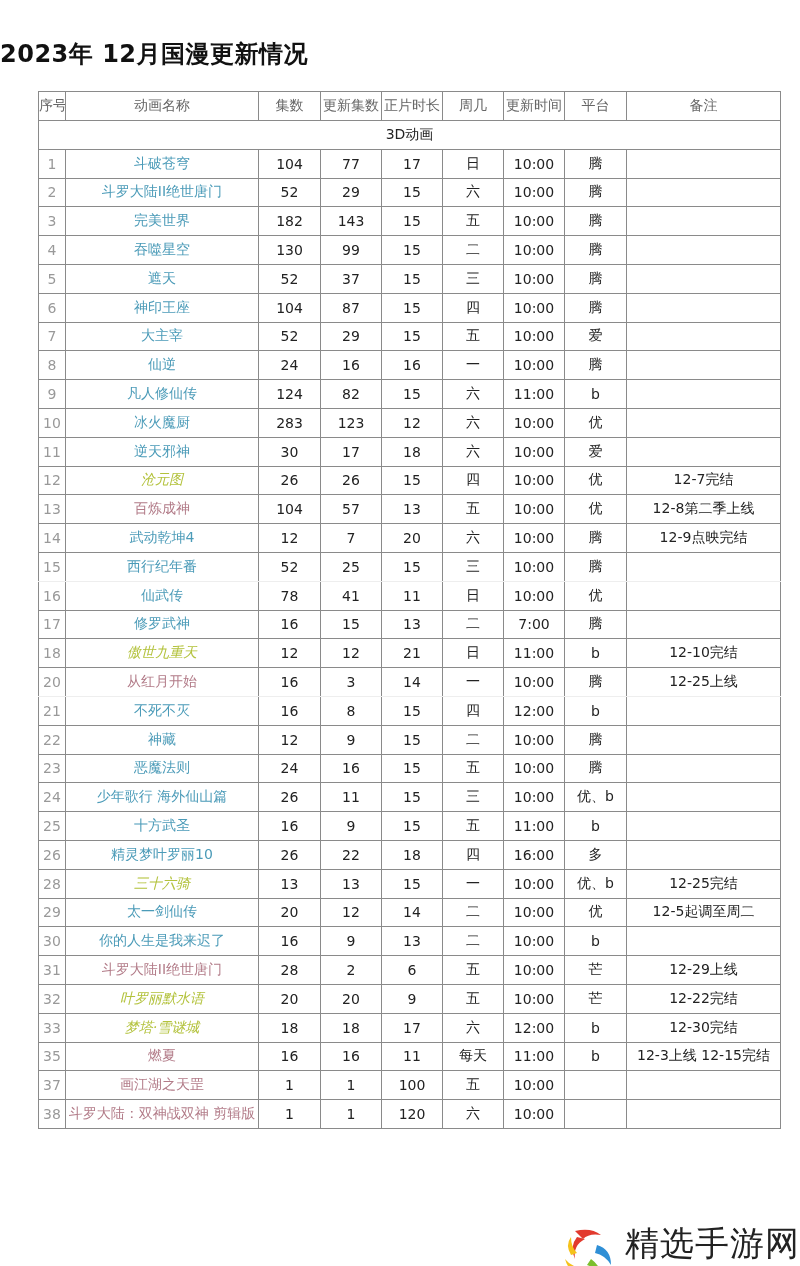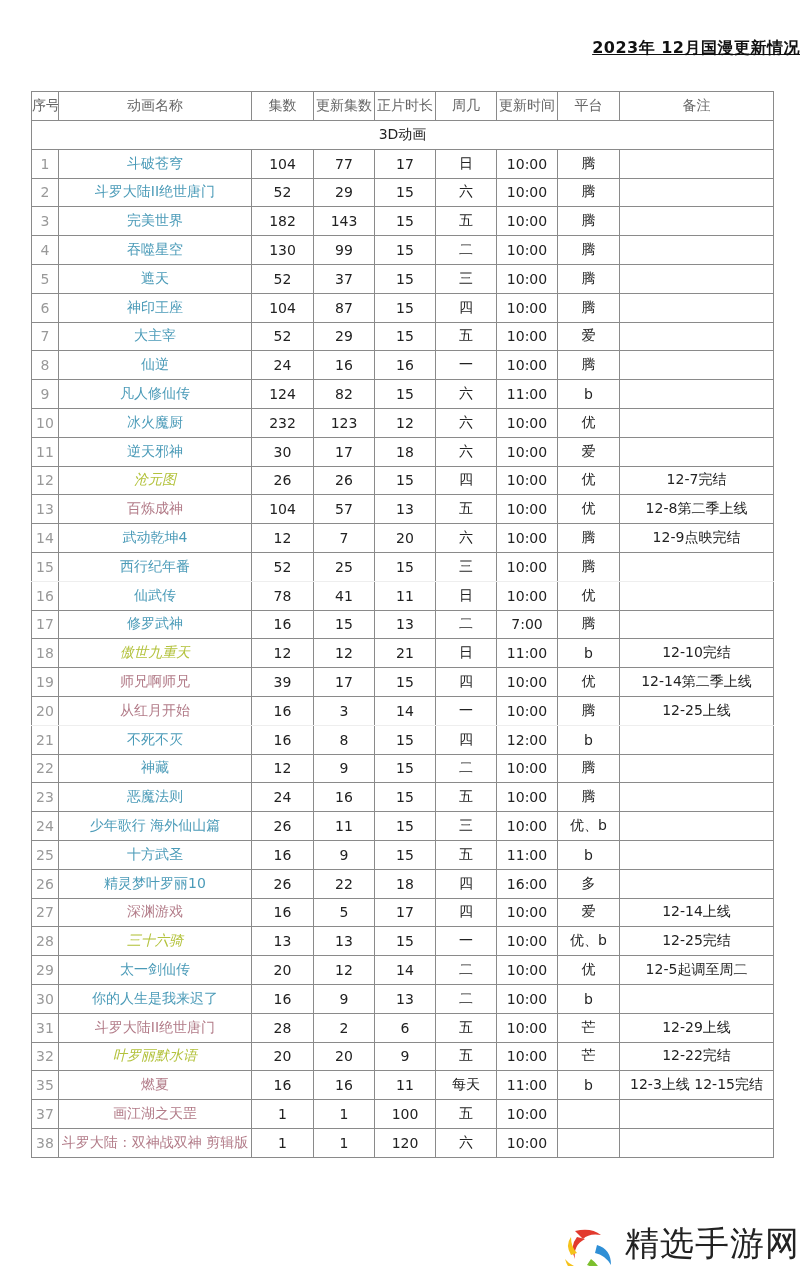--- a/index.html
+++ b/index.html
@@ -1,20 +1,20 @@
 <!DOCTYPE html>
 <html><head>
   <meta charset="utf-8">
   <style>
     html, body { margin: 0; padding: 0; background: #ffffff; }
     body { width: 800px; height: 1266px; position: relative; overflow: hidden;
            font-family: "DejaVu Sans", "Liberation Sans", sans-serif; color: #222; }
-    .title { position: absolute; left: 0; top: 38px; width: 800px; text-align: right;
-             font-size: 16px; font-weight: bold; color: #111; letter-spacing: 0.5px; text-decoration: underline; }
-    table.sched { position: absolute; left: 31px; top: 91px; width: 742px;
+    .title { position: absolute; left: 0; top: 38px; width: 800px; text-align: left;
+             font-size: 24px; font-weight: bold; color: #111; letter-spacing: 0.5px; }
+    table.sched { position: absolute; left: 38px; top: 91px; width: 742px;
                   border-collapse: collapse; table-layout: fixed; font-size: 14px; }
     table.sched td, table.sched th { border: 1px solid #8a8a8a; height: 27.8px; padding: 0;
                   text-align: center; white-space: nowrap; overflow: hidden; font-weight: normal; }
     table.sched th { color: #666; height: 28px; font-size: 14px; }
     td.idx { color: #999; text-align: center; }
     td.name { text-align: left; padding-left: 2px; }
     td.section { text-align: left; padding-left: 2px; color: #222; }
     tr.nosep td { border-bottom-color: #eeeeee; }
     .c-blue { color: #4b9bb8; }
     .c-olive { color: #b3c23c; font-style: italic; }
@@ -159,21 +159,21 @@
         <td class="num">82</td>
         <td class="num">15</td>
         <td class="num">六</td>
         <td class="num">11:00</td>
         <td class="num">b</td>
         <td class="num"></td>
       </tr>
       <tr>
         <td class="idx">10</td>
         <td class="name c-blue">冰火魔厨</td>
-        <td class="num">232</td>
+        <td class="num">283</td>
         <td class="num">123</td>
         <td class="num">12</td>
         <td class="num">六</td>
         <td class="num">10:00</td>
         <td class="num">优</td>
         <td class="num"></td>
       </tr>
       <tr>
         <td class="idx">11</td>
         <td class="name c-blue">逆天邪神</td>
@@ -254,31 +254,20 @@
       <tr>
         <td class="idx">18</td>
         <td class="name c-olive">傲世九重天</td>
         <td class="num">12</td>
         <td class="num">12</td>
         <td class="num">21</td>
         <td class="num">日</td>
         <td class="num">11:00</td>
         <td class="num">b</td>
         <td class="num">12-10完结</td>
-      </tr>
-      <tr>
-        <td class="idx">19</td>
-        <td class="name c-pink">师兄啊师兄</td>
-        <td class="num">39</td>
-        <td class="num">17</td>
-        <td class="num">15</td>
-        <td class="num">四</td>
-        <td class="num">10:00</td>
-        <td class="num">优</td>
-        <td class="num">12-14第二季上线</td>
       </tr>
       <tr class="nosep">
         <td class="idx">20</td>
         <td class="name c-pink">从红月开始</td>
         <td class="num">16</td>
         <td class="num">3</td>
         <td class="num">14</td>
         <td class="num">一</td>
         <td class="num">10:00</td>
         <td class="num">腾</td>
@@ -344,31 +333,20 @@
         <td class="name c-blue">精灵梦叶罗丽10</td>
         <td class="num">26</td>
         <td class="num">22</td>
         <td class="num">18</td>
         <td class="num">四</td>
         <td class="num">16:00</td>
         <td class="num">多</td>
         <td class="num"></td>
       </tr>
       <tr>
-        <td class="idx">27</td>
-        <td class="name c-pink">深渊游戏</td>
-        <td class="num">16</td>
-        <td class="num">5</td>
-        <td class="num">17</td>
-        <td class="num">四</td>
-        <td class="num">10:00</td>
-        <td class="num">爱</td>
-        <td class="num">12-14上线</td>
-      </tr>
-      <tr>
         <td class="idx">28</td>
         <td class="name c-olive">三十六骑</td>
         <td class="num">13</td>
         <td class="num">13</td>
         <td class="num">15</td>
         <td class="num">一</td>
         <td class="num">10:00</td>
         <td class="num">优、b</td>
         <td class="num">12-25完结</td>
       </tr>
@@ -408,20 +386,31 @@
       <tr>
         <td class="idx">32</td>
         <td class="name c-olive">叶罗丽默水语</td>
         <td class="num">20</td>
         <td class="num">20</td>
         <td class="num">9</td>
         <td class="num">五</td>
         <td class="num">10:00</td>
         <td class="num">芒</td>
         <td class="num">12-22完结</td>
+      </tr>
+      <tr>
+        <td class="idx">33</td>
+        <td class="name c-olive">梦塔·雪谜城</td>
+        <td class="num">18</td>
+        <td class="num">18</td>
+        <td class="num">17</td>
+        <td class="num">六</td>
+        <td class="num">12:00</td>
+        <td class="num">b</td>
+        <td class="num">12-30完结</td>
       </tr>
       <tr>
         <td class="idx">35</td>
         <td class="name c-pink">燃夏</td>
         <td class="num">16</td>
         <td class="num">16</td>
         <td class="num">11</td>
         <td class="num">每天</td>
         <td class="num">11:00</td>
         <td class="num">b</td>

